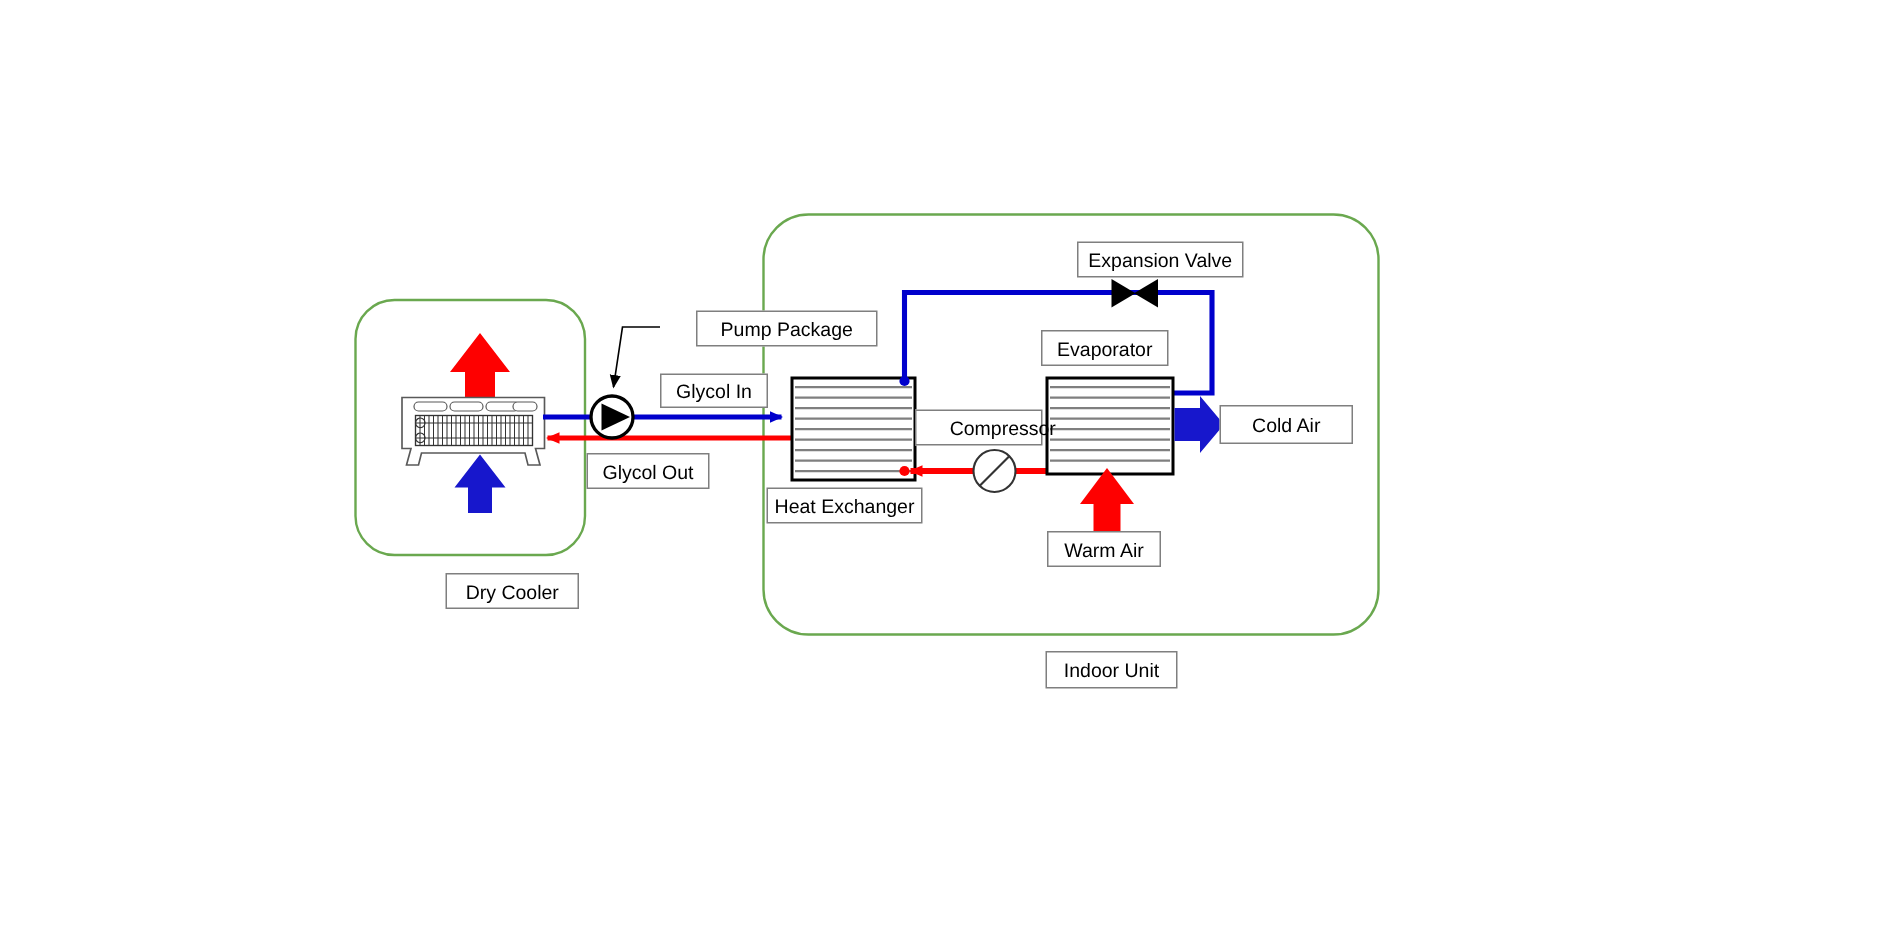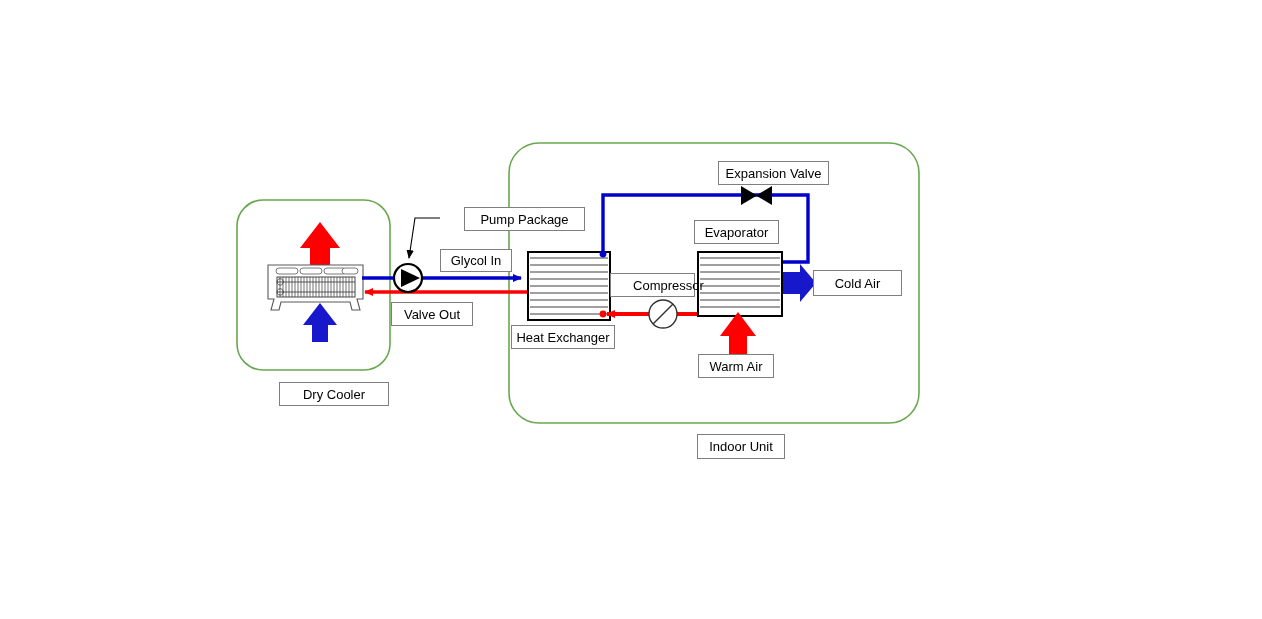--- a/index.html
+++ b/index.html
@@ -139,29 +139,29 @@
         <line x1="700" y1="300" x2="780" y2="300"></line>
         <line x1="700" y1="307" x2="780" y2="307"></line>
       </g>
     </g>
 
     <path d="M783,272 L783,294 L800,294 L800,302 L816,283 L800,264 L800,272 z" fill="#1717cc"></path>
 
     <path d="M738,312 L756,336 L747,336 L747,356 L729,356 L729,336 L720,336 z" fill="#fe0000"></path>
   </svg>
 
-  <div class="lbl" style="left:279px; top:382px; width:110px; height:24px;">Dry Cooler</div>
+  <div class="lbl" style="left:297px; top:382px; width:89px; height:24px;">Dry Cooler</div>
 
   <div class="lbl" style="left:665px; top:434px; width:88px; height:25px;margin-left:32px;">Indoor Unit</div>
 
   <div class="lbl" style="left:464px; top:207px; width:121px; height:24px;">Pump Package</div>
 
   <div class="lbl" style="left:440px; top:249px; width:72px; height:23px;text-align:right;">Glycol In</div>
 
-  <div class="lbl" style="left:391px; top:302px; width:82px; height:24px;">Valve Out</div>
+  <div class="lbl" style="left:391px; top:302px; width:82px; height:24px;">Glycol Out</div>
 
   <div class="lbl" style="left:511px; top:325px; width:104px; height:24px;">Heat Exchanger</div>
 
   <div class="lbl" style="left:610px; top:273px; width:85px; height:24px;padding-left:40px;">Compressor</div>
 
   <div class="lbl" style="left:694px; top:220px; width:85px; height:24px;">Evaporator</div>
 
   <div class="lbl" style="left:702px; top:161px; width:111px; height:24px;margin-left:16px;">Expansion Valve</div>
 
   <div class="lbl" style="left:813px; top:270px; width:89px; height:26px;">Cold Air</div>

